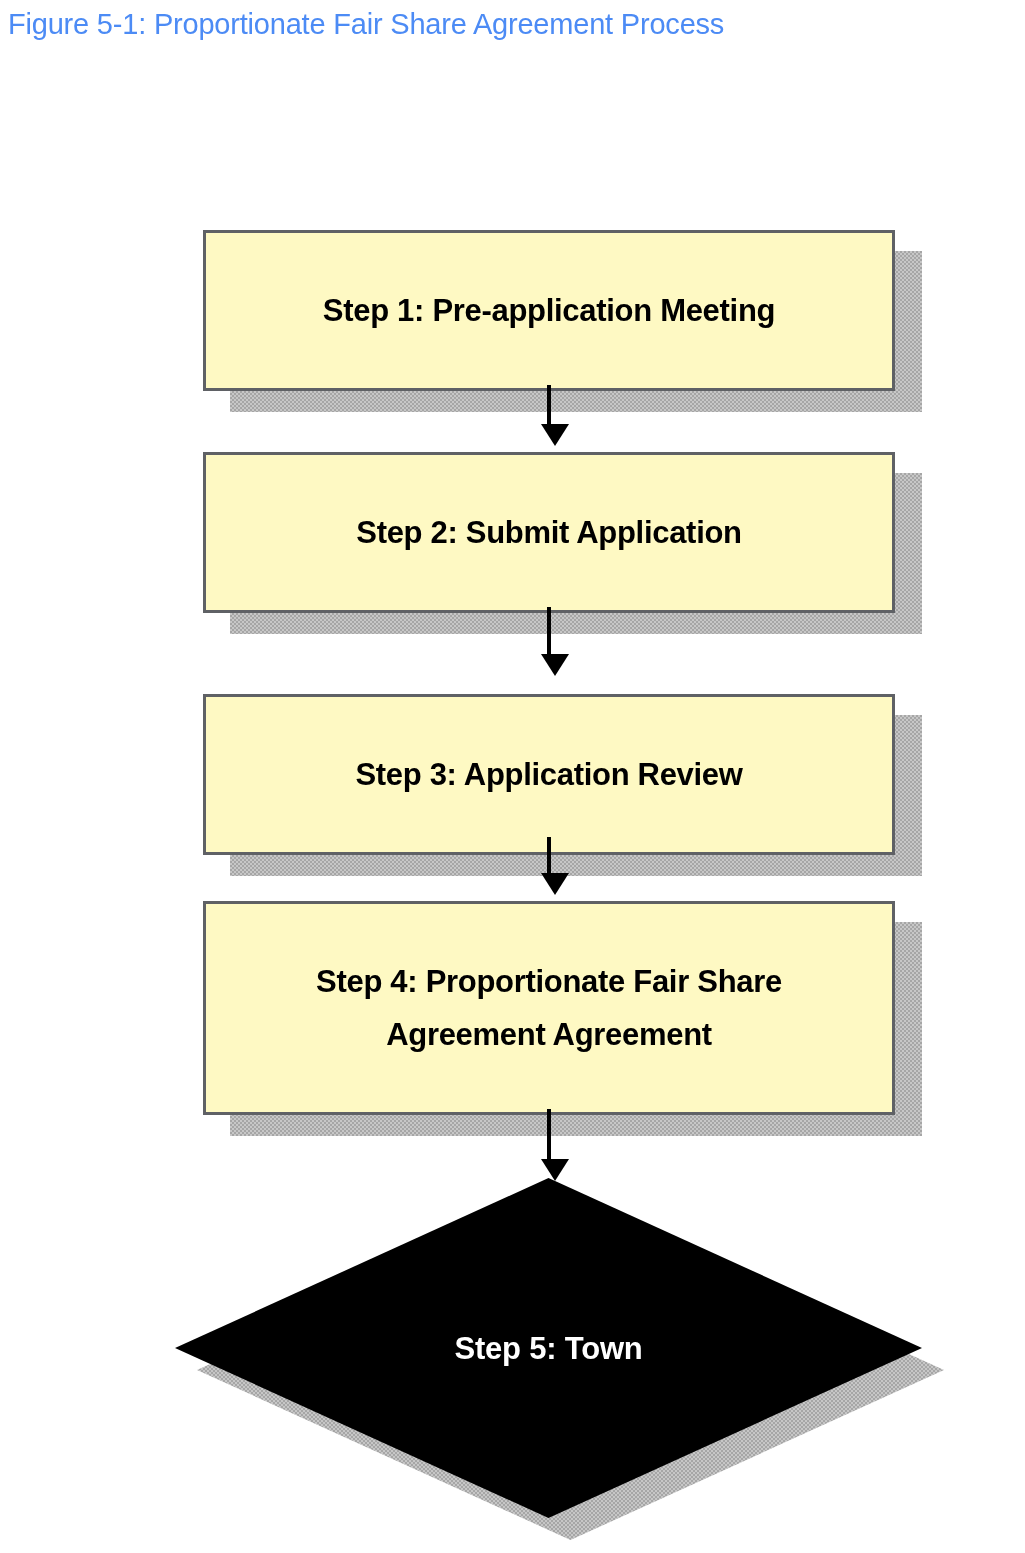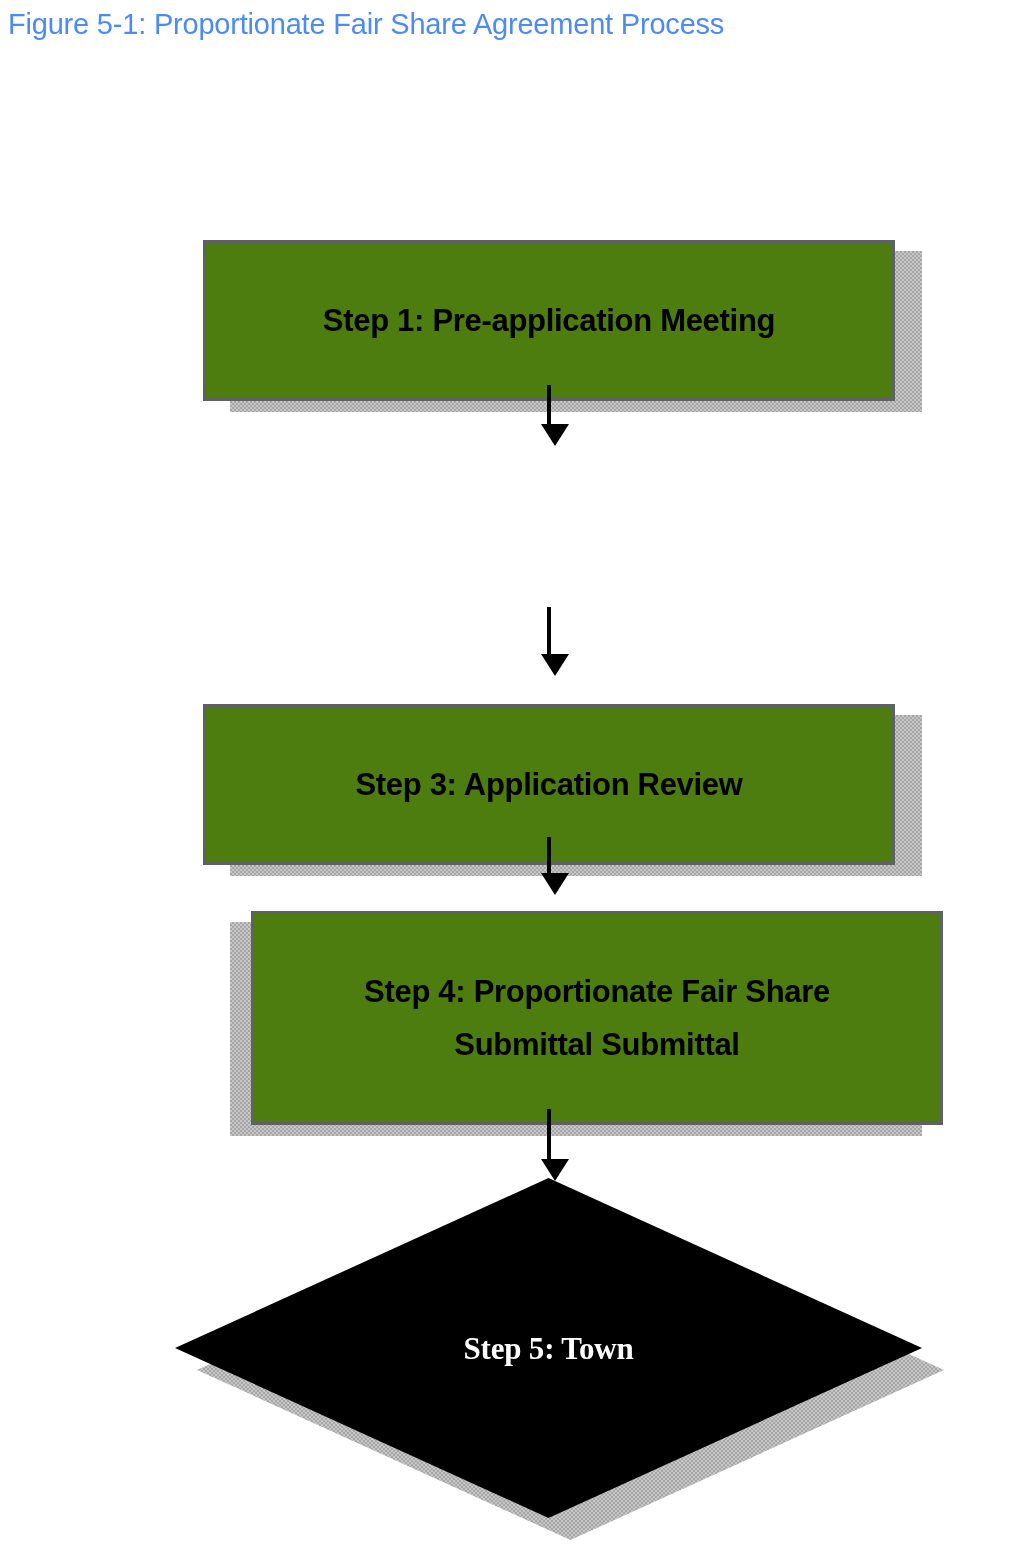--- a/index.html
+++ b/index.html
@@ -55,24 +55,24 @@
     background-image:
       linear-gradient(45deg, #5e5e5e 25%, transparent 25%, transparent 75%, #5e5e5e 75%),
       linear-gradient(45deg, #5e5e5e 25%, transparent 25%, transparent 75%, #5e5e5e 75%);
     background-size: 4px 4px;
     background-position: 0 0, 2px 2px;
     opacity: 0.55;
   }
   .proc-box {
     position: absolute;
     left: 0;
-    top: 16px;
+    top: 6px;
     width: 686px;
     height: 155px;
-    background: #4d7c0f;
+    background: #fef9c3;
     border: 3px solid #5f6165;
     box-sizing: content-box;
     display: flex;
     align-items: center;
     justify-content: center;
   }
   .proc-label {
     color: #000000;
     font-size: 31px;
     font-weight: bold;
@@ -105,21 +105,20 @@
     border-top: 22px solid #000000;
   }
 
   
   #decision-wrap {
     position: absolute;
     left: 175px;
     top: 1178px;
     width: 770px;
     height: 365px;
-    font-family: Liberation Serif, serif;
   }
   #decision-shadow {
     position: absolute;
     left: 22px;
     top: 22px;
     width: 747px;
     height: 340px;
     background-color: #9a9a9a;
     background-image:
       linear-gradient(45deg, #5e5e5e 25%, transparent 25%, transparent 75%, #5e5e5e 75%),
@@ -172,20 +171,28 @@
           <span>Step 1: Pre-application Meeting</span>
         </div>
       </div>
     </div>
 
     <div class="connector" style="top:385px; height:61px;">
       <div class="conn-line" style="height:39px;"></div>
       <div class="conn-head" style="top:39px;"></div>
     </div>
 
+    <div class="node-wrap" style="left:203px; top:446px; width:722px; height:191px;">
+      <div class="shadow-rect"></div>
+      <div class="proc-box">
+        <div class="proc-label">
+          <span>Step 2: Submit Application</span>
+        </div>
+      </div>
+    </div>
 
     <div class="connector" style="top:607px; height:69px;">
       <div class="conn-line" style="height:47px;"></div>
       <div class="conn-head" style="top:47px;"></div>
     </div>
 
     <div class="node-wrap" style="left:203px; top:676px; width:722px; height:191px;margin-top:12px;">
       <div class="shadow-rect"></div>
       <div class="proc-box">
         <div class="proc-label">
@@ -194,24 +201,24 @@
       </div>
     </div>
 
     <div class="connector" style="top:837px; height:58px;">
       <div class="conn-line" style="height:36px;"></div>
       <div class="conn-head" style="top:36px;"></div>
     </div>
 
     <div class="node-wrap" style="left:203px; top:895px; width:722px; height:244px;">
       <div class="shadow-rect" style="height:214px;"></div>
-      <div class="proc-box" style="height:208px;margin-left:48px;">
+      <div class="proc-box" style="height:208px;">
         <div class="proc-label">
           <span>Step 4: Proportionate Fair Share</span><br>
-          <span>Submittal Submittal</span>
+          <span>Agreement Agreement</span>
         </div>
       </div>
     </div>
 
     <div class="connector" style="top:1109px; height:72px;">
       <div class="conn-line" style="height:50px;"></div>
       <div class="conn-head" style="top:50px;"></div>
     </div>
 
     <div id="decision-wrap">

